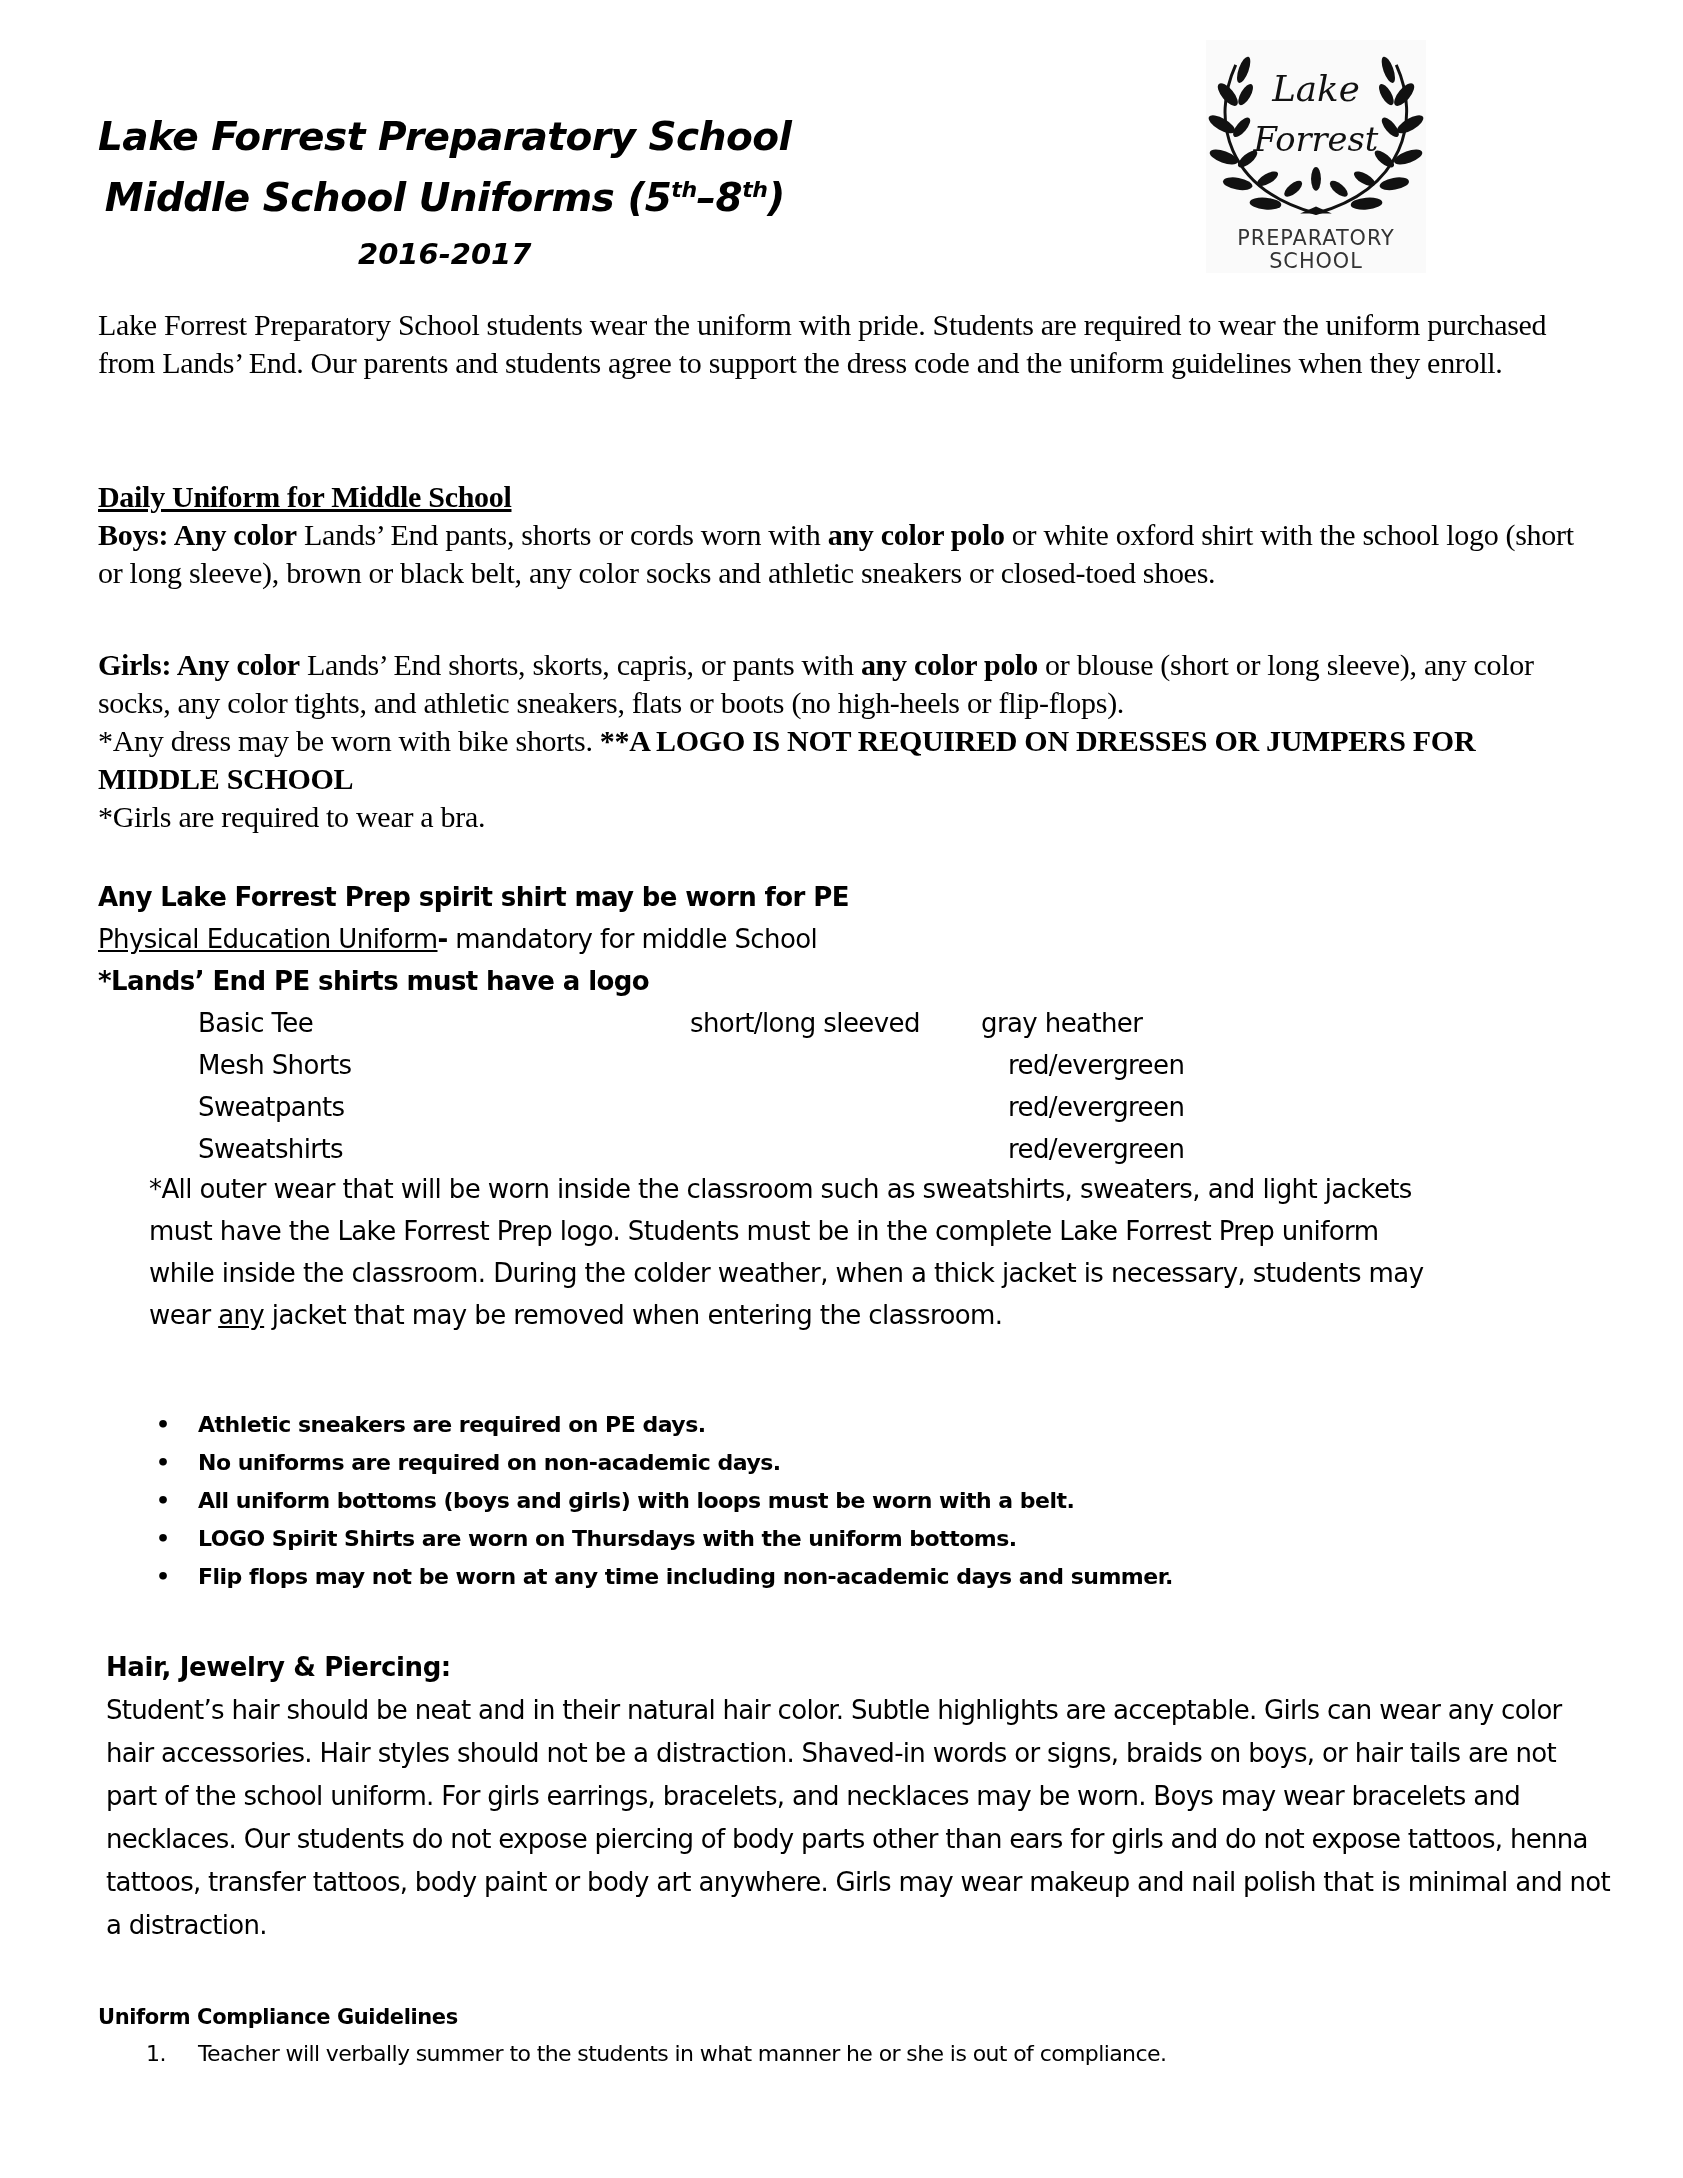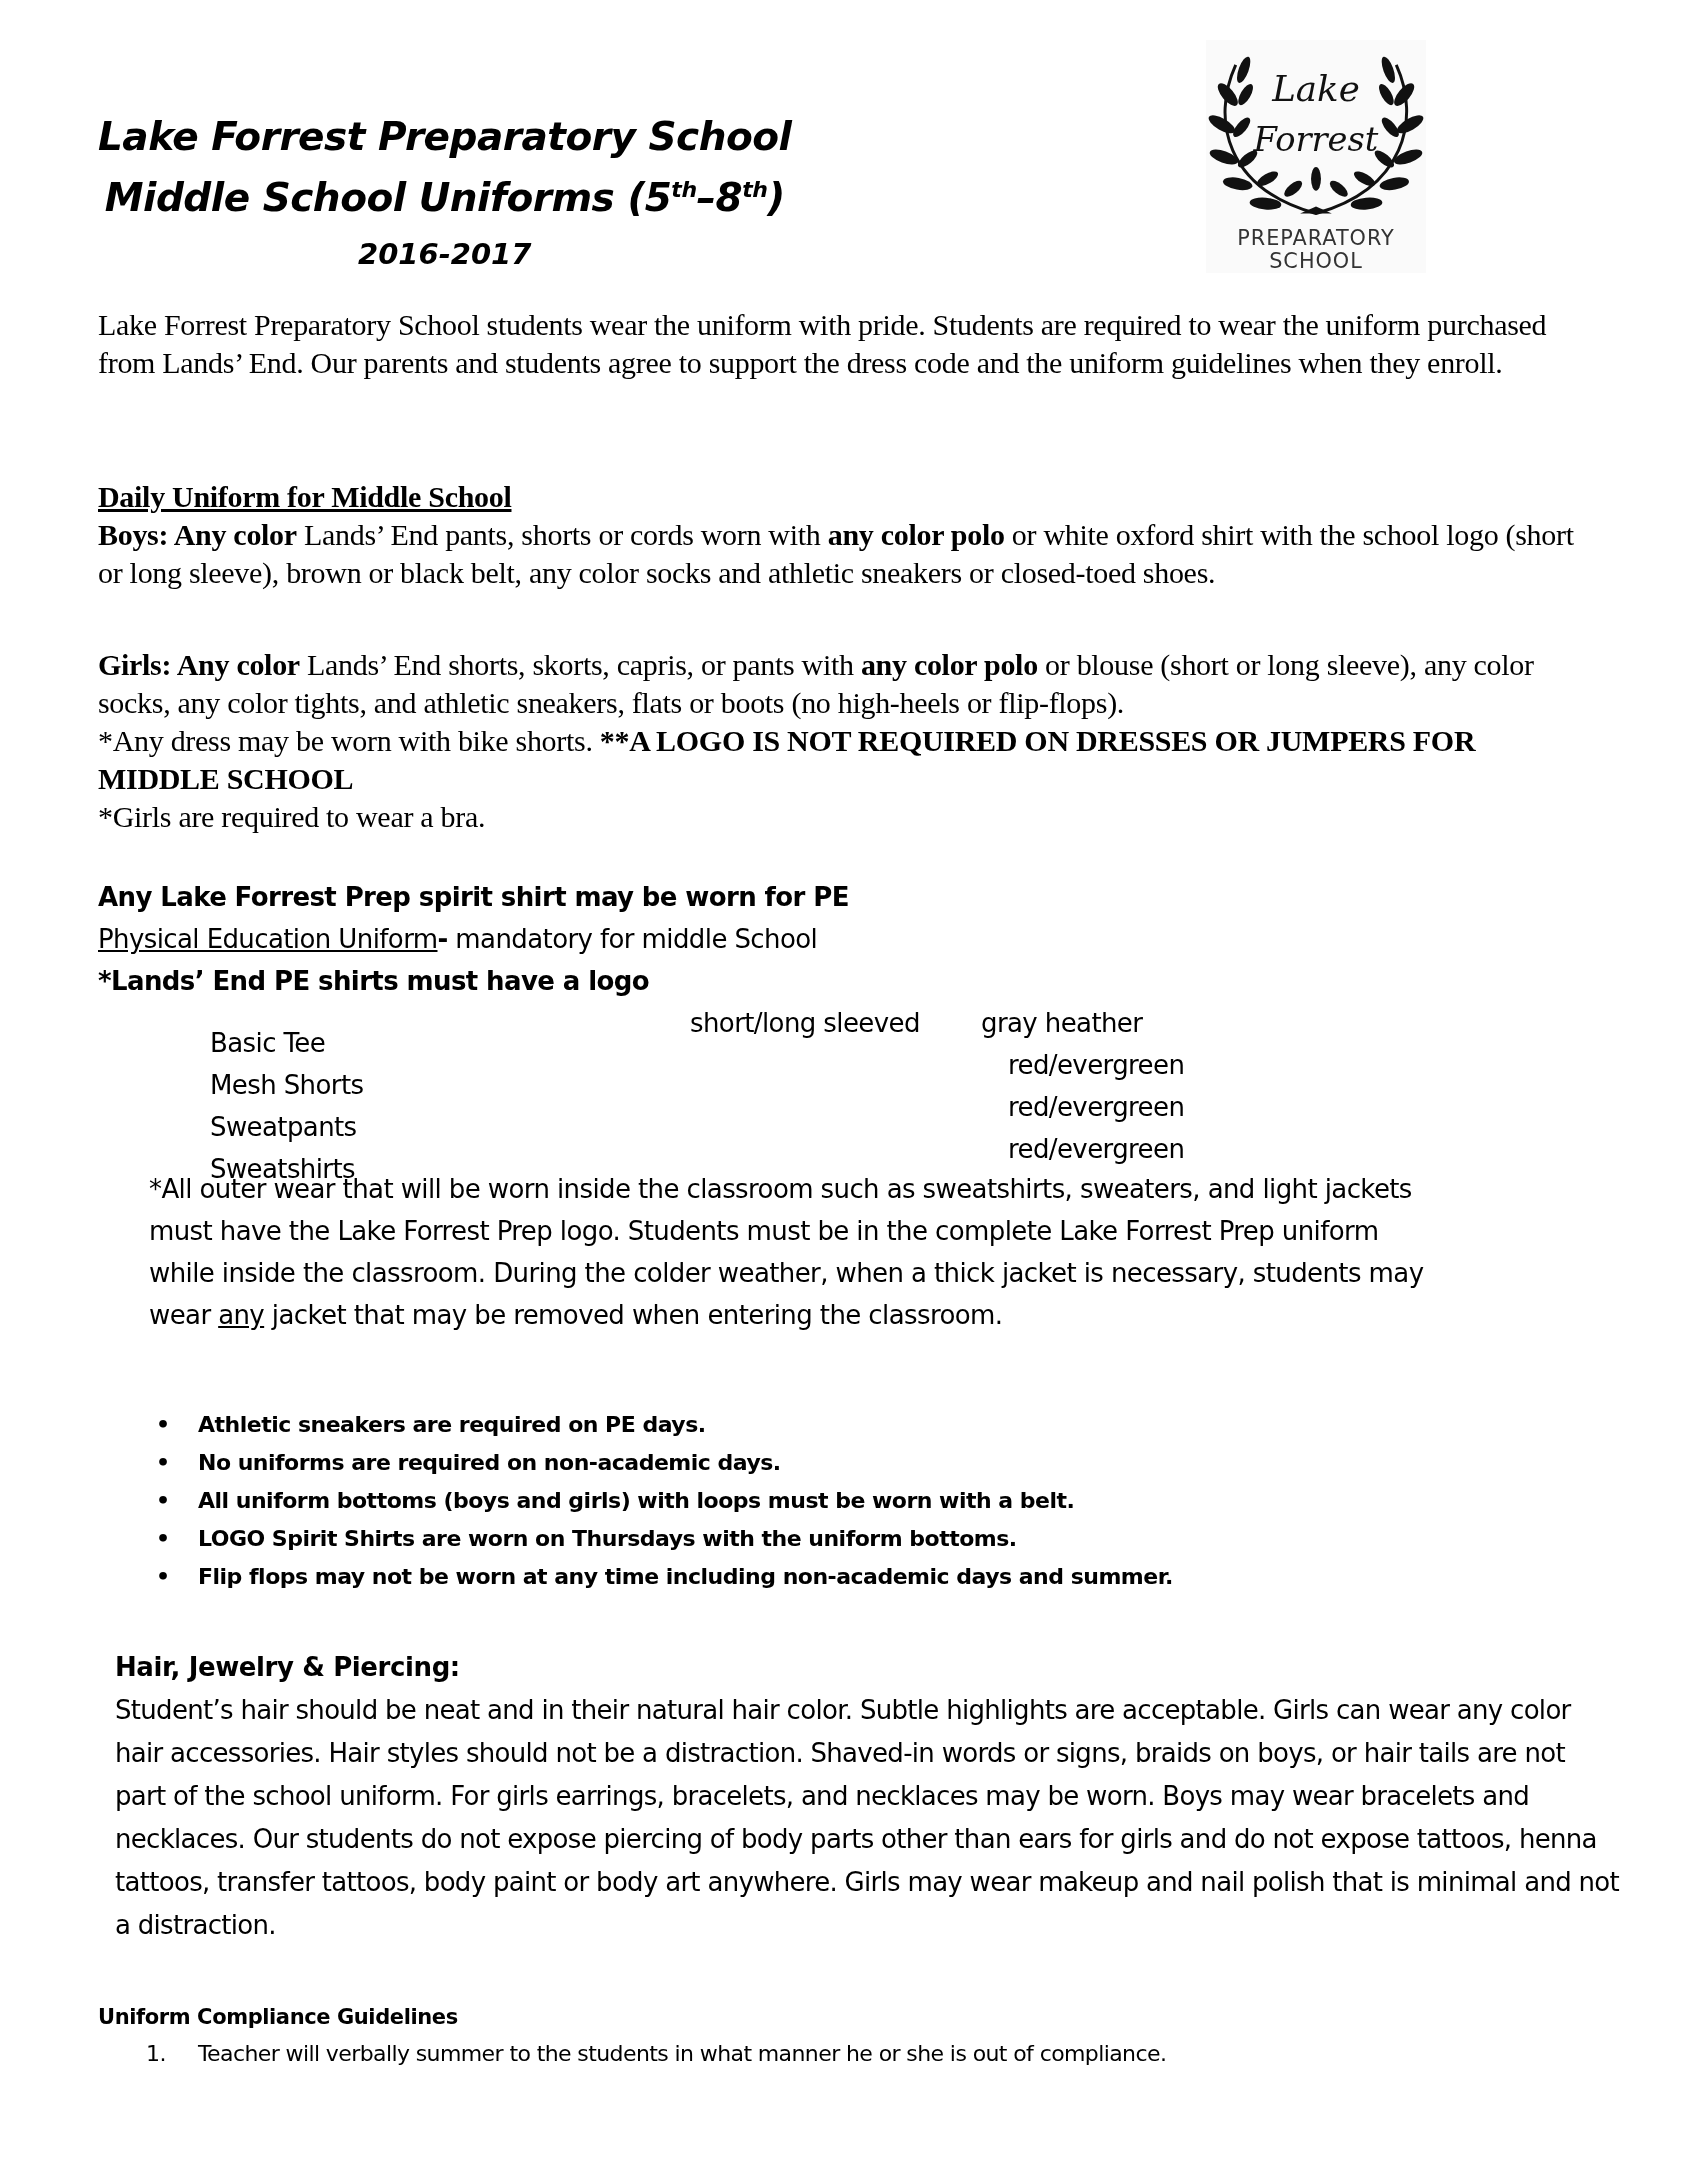--- a/index.html
+++ b/index.html
@@ -21,31 +21,31 @@
   .intro { top: 306px; }
   .daily { top: 458px; margin-top: 20px; }
   .girls { top: 646px; }
   .u { text-decoration: underline; }
   .b { font-weight: bold; }
 
   
   .pe { position: absolute; left: 98px; top: 876px; width: 1485px; font-family: "DejaVu Sans", sans-serif; font-size: 26px; line-height: 42px; letter-spacing: -0.6px; }
   .pe .heading-u { text-decoration: underline; }
   .pe-row { position: relative; height: 42px; }
-  .pe-row .item { position: absolute; left: 112px; margin-top: 20px; }
+  .pe-row .item { position: absolute; left: 100px; }
   .pe-row .style { position: absolute; left: 592px; }
   .pe-row .color { position: absolute; left: 883px; }
   .pe-row .color.shift { left: 910px; }
   .pe-note { position: absolute; left: 149px; top: 1168px; width: 1287px; font-family: "DejaVu Sans", sans-serif; font-size: 26px; line-height: 42px; letter-spacing: -0.6px; }
 
   .bullets { position: absolute; left: 150px; top: 1406px; margin: 0; padding: 0; list-style: none; font-family: "DejaVu Sans", sans-serif; font-weight: bold; font-size: 22px; line-height: 38px; letter-spacing: -0.5px; }
   .bullets li { position: relative; padding-left: 48px; }
   .bullets li .dot { position: absolute; left: 6px; top: 0; }
 
-  .hair { position: absolute; left: 115px; top: 1646px; width: 1505px; font-family: "DejaVu Sans", sans-serif; font-size: 26px; line-height: 43px; letter-spacing: -0.7px; }
+  .hair { position: absolute; left: 106px; top: 1646px; width: 1505px; font-family: "DejaVu Sans", sans-serif; font-size: 26px; line-height: 43px; letter-spacing: -0.7px; }
   .hair .h { font-weight: bold; letter-spacing: -0.4px; }
 
   .compliance { position: absolute; left: 98px; top: 1983px; width: 1436px; font-family: "DejaVu Sans", sans-serif; }
   .compliance .h { font-weight: bold; font-size: 21px; line-height: 36px; letter-spacing: -0.4px; margin-top: 16px; }
   .compliance ol { margin: 0; padding: 0; list-style: none; }
   .compliance li { position: relative; padding-left: 100px; font-size: 22px; line-height: 38px; letter-spacing: -0.6px; }
   .compliance li .num { position: absolute; left: 48px; }
 </style>
 </head>
 <body>

